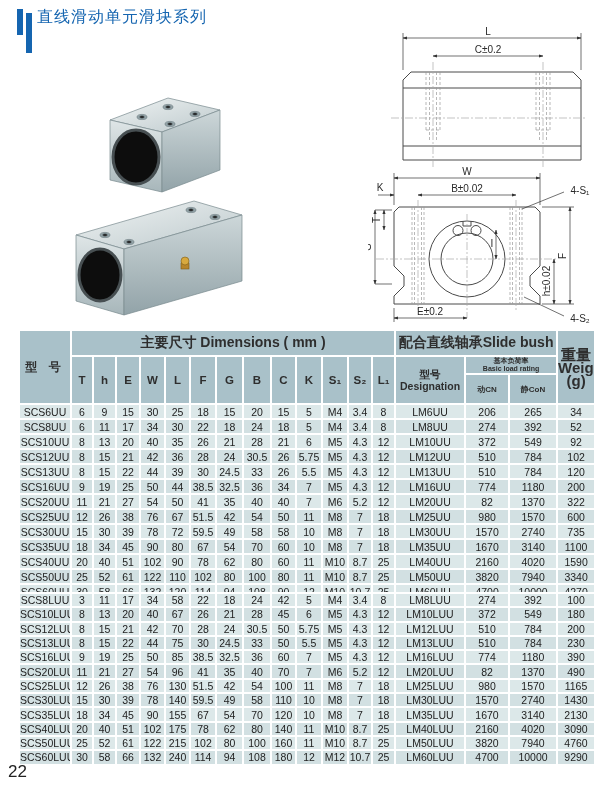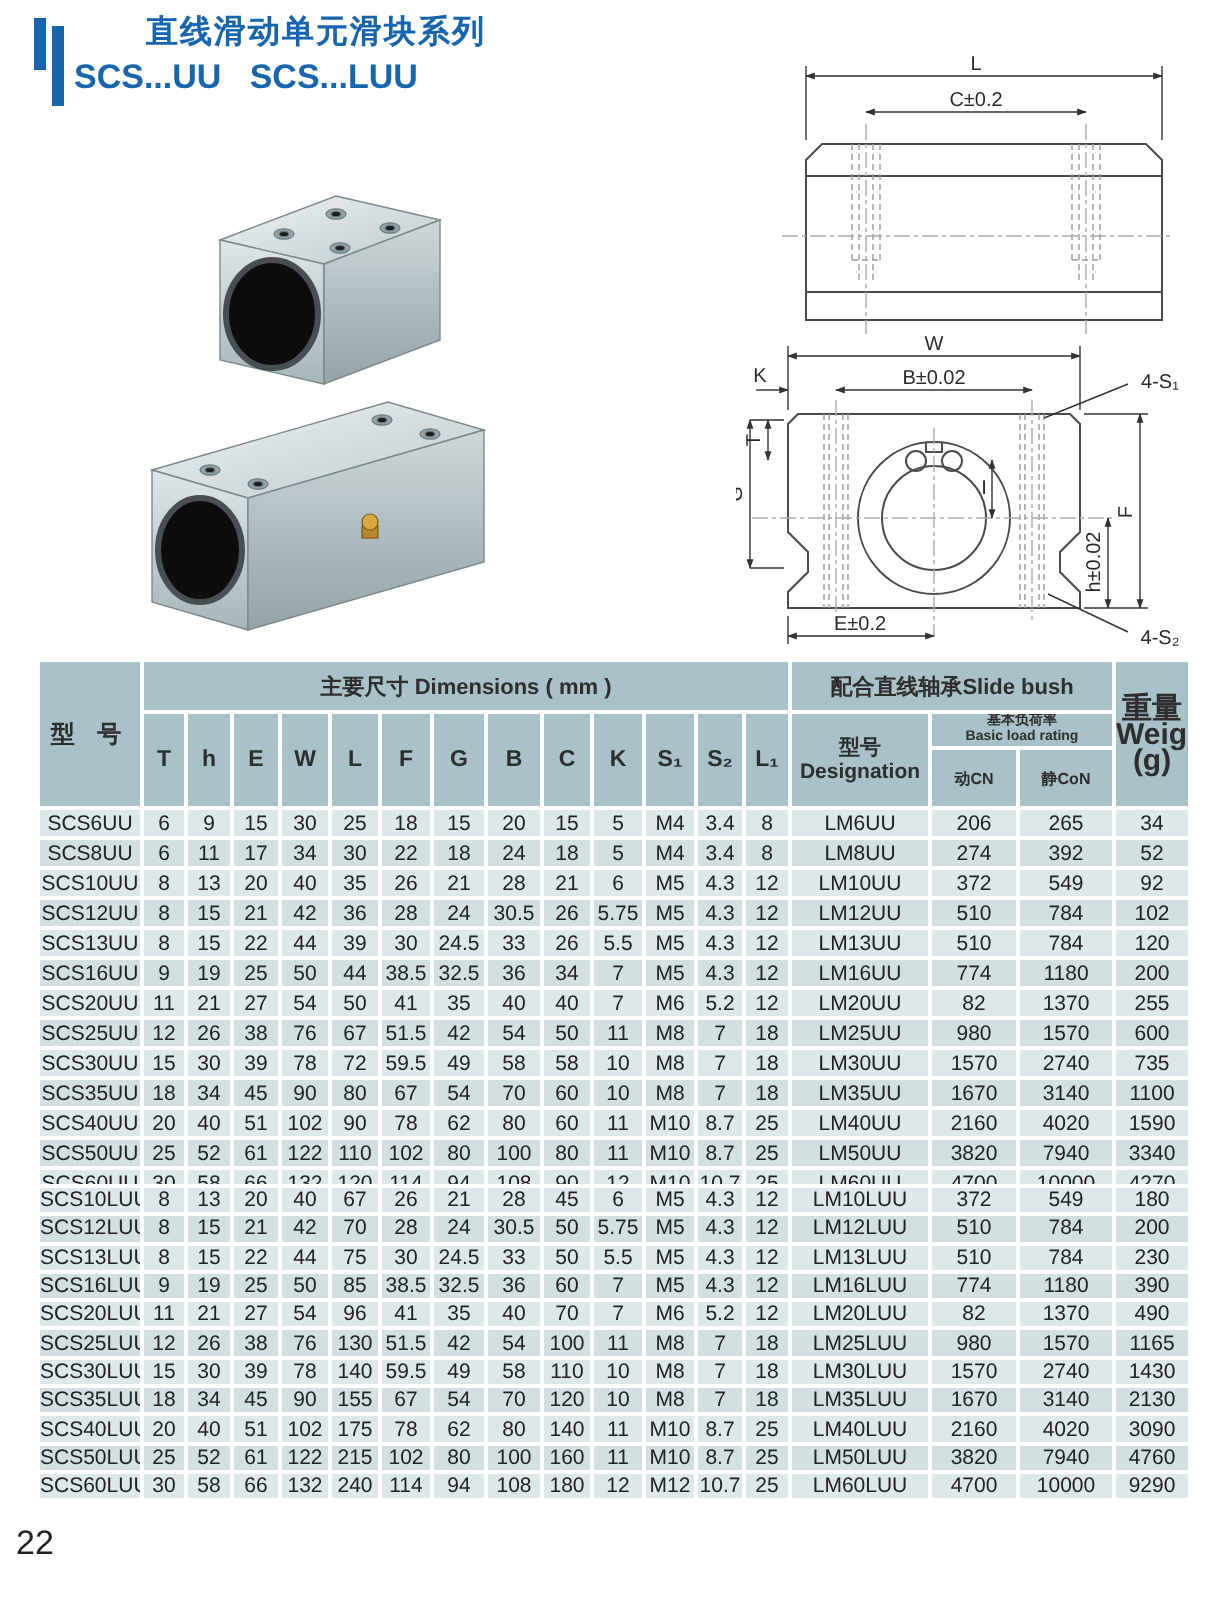--- a/index.html
+++ b/index.html
@@ -14,62 +14,61 @@
   body{font-family:"Liberation Sans","DejaVu Sans",sans-serif;color:var(--ink);}
   .page{position:relative;width:612px;height:800px;background:#fff;overflow:hidden;}
 
   
   .hdr{position:absolute;left:17px;top:7px;display:flex;}
   .bars{position:relative;width:18px;}
   .bar{position:absolute;width:6px;background:var(--accent);}
   .bar.b1{left:0;top:2px;height:26px;}
   .bar.b2{left:9px;top:6px;height:40px;}
   .titles{margin-left:2px;}
-  .title-zh{color:var(--accent);font-size:16px;font-weight:bold;letter-spacing:1px;line-height:20px;margin-left:36px;}
+  .title-zh{color:var(--accent);font-size:16px;font-weight:normal;letter-spacing:1px;line-height:20px;}
   .title-en{color:#141414;font-size:18px;font-weight:bold;line-height:23px;letter-spacing:0.2px;}
   .title-series{color:var(--accent);font-size:17px;font-weight:bold;line-height:24px;white-space:pre;}
 
   
   .photo,.drawing{position:absolute;}
   .photo svg,.drawing svg{display:block;}
   .dim-label{fill:#2a2a2a;font-size:10px;font-family:"Liberation Sans",sans-serif;}
 
   
   table.spec{position:absolute;left:18px;width:576px;border-collapse:collapse;table-layout:fixed;}
   #t1{top:329px;}
   #t2{top:592px;}
   .spec th,.spec td{border:2px solid #fff;text-align:center;vertical-align:middle;
       white-space:nowrap;overflow:hidden;padding:0;}
   .spec th{background:var(--head-bg);color:#2e2e2e;font-weight:bold;}
   .spec td{font-size:10.5px;color:#222;height:15px;font-weight:500;}
   #t2 td{height:14.3px;}
   .spec tbody tr:nth-child(odd) td{background:var(--row-odd);}
   .spec tbody tr:nth-child(even) td{background:var(--row-even);}
   .th-model{font-size:12px;letter-spacing:4px;}
-  .th-group{font-size:11px;height:26px;}
+  .th-group{font-size:14px;height:26px;}
   .th-dim{font-size:11.5px;font-weight:bold;}
   .th-desig{font-size:10.5px;line-height:12px;font-weight:normal;}
   .th-load{font-size:7px;line-height:8px;font-weight:normal;height:15px;}
   .th-loadsub{font-size:8px;font-weight:normal;height:30px;}
   .th-weight{font-size:15px;line-height:13px;font-weight:normal;}
   .pagenum{position:absolute;left:8px;top:762px;font-size:17px;color:#222;}
 </style>
 </head>
 <body>
 
 <div class="page">
 
   <div class="hdr">
     <div class="bars">
       <span class="bar b1"></span>
       <span class="bar b2"></span>
     </div>
     <div class="titles">
       <div class="title-zh">直线滑动单元滑块系列</div>
-      <div class="title-series">SCS...UU   SCS...LUU</div>
     </div>
   </div>
 
   <div class="photo" style="left:88px;top:80px;">
     <svg width="160" height="120" viewBox="0 0 160 120">
       <defs>
         <linearGradient id="mTop" x1="0" y1="0" x2="1" y2="1">
           <stop offset="0" stop-color="#eff3f3"></stop>
             <stop offset="1" stop-color="#bdc9cc"></stop>
         </linearGradient>
@@ -429,21 +428,21 @@
           <td>35</td>
           <td>40</td>
           <td>40</td>
           <td>7</td>
           <td>M6</td>
           <td>5.2</td>
           <td>12</td>
           <td>LM20UU</td>
           <td>82</td>
           <td>1370</td>
-          <td>255</td>
+          <td>322</td>
         </tr>
         <tr>
           <td>SCS25UU</td>
           <td>12</td>
           <td>26</td>
           <td>38</td>
           <td>76</td>
           <td>67</td>
           <td>51.5</td>
           <td>42</td>
@@ -577,20 +576,40 @@
         <col style="width:26px">
       <col style="width:24px">
         <col style="width:23px">
         <col style="width:70px">
         <col style="width:44px">
       <col style="width:48px">
         <col style="width:38px">
     </colgroup>
     <tbody>
         <tr>
+          <td>SCS8LUU</td>
+          <td>3</td>
+          <td>11</td>
+          <td>17</td>
+          <td>34</td>
+          <td>58</td>
+          <td>22</td>
+          <td>18</td>
+          <td>24</td>
+          <td>42</td>
+          <td>5</td>
+          <td>M4</td>
+          <td>3.4</td>
+          <td>8</td>
+          <td>LM8LUU</td>
+          <td>274</td>
+          <td>392</td>
+          <td>100</td>
+        </tr>
+        <tr>
           <td>SCS10LUU</td>
           <td>8</td>
           <td>13</td>
           <td>20</td>
           <td>40</td>
           <td>67</td>
           <td>26</td>
           <td>21</td>
           <td>28</td>
           <td>45</td>

